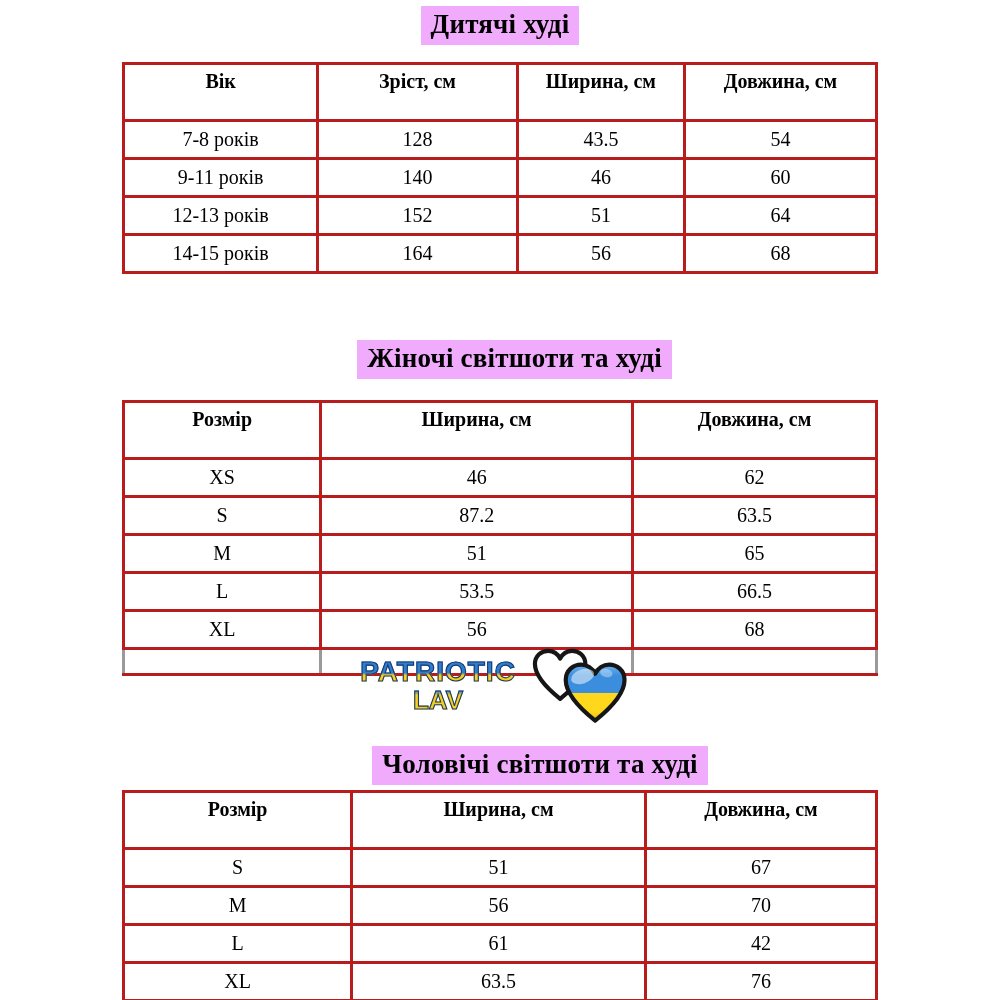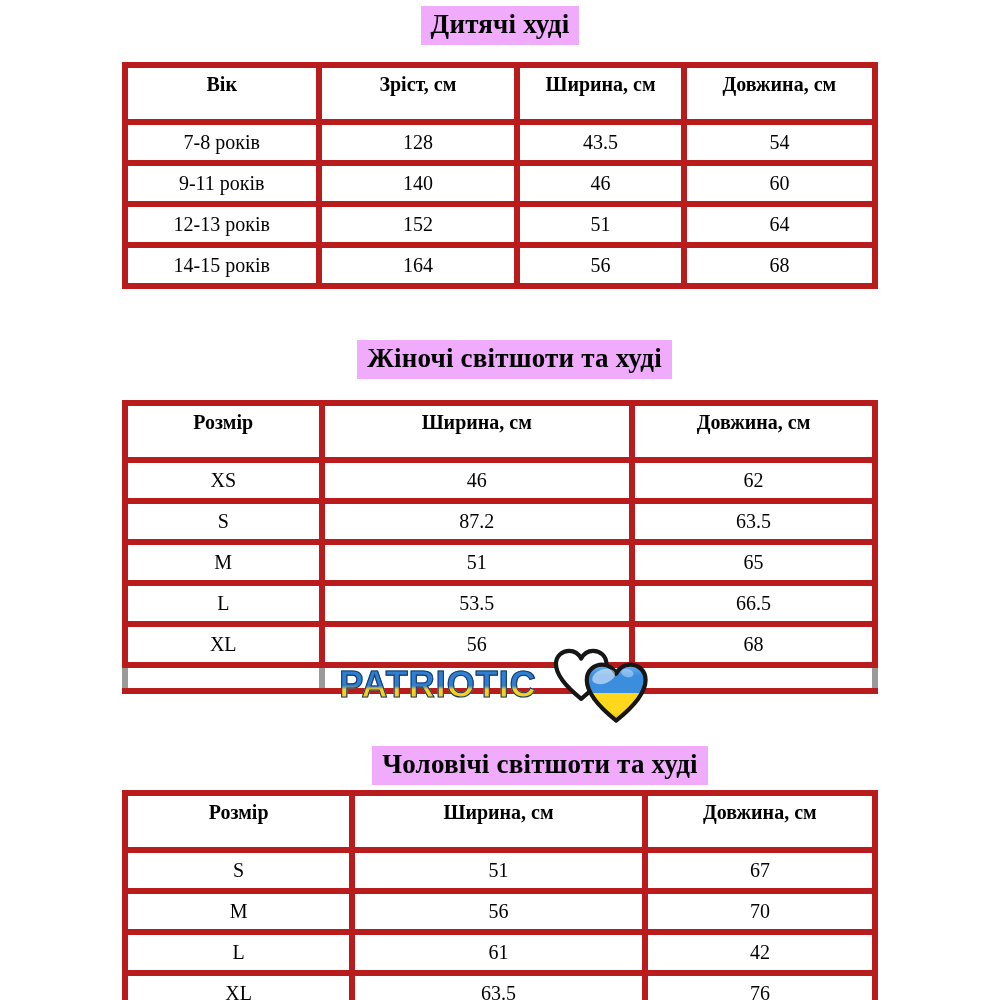--- a/index.html
+++ b/index.html
@@ -36,21 +36,21 @@
   .t2 { top: 400px; }
   .t3 { top: 790px; }
 
   table {
     width: 100%;
     border-collapse: collapse;
     table-layout: fixed;
     border: 2px solid #1a1a1a;
   }
   th, td {
-    border: 6px solid #b91c1c;
+    border: 3px solid #b91c1c;
     text-align: center;
     font-size: 20px;
     overflow: hidden;
   }
   th {
     font-weight: bold;
     vertical-align: top;
     padding: 5px 2px 0 2px;
     height: 57px;
   }
@@ -70,21 +70,21 @@
     align-items: center;
     gap: 2px;
   }
   .logo-text { text-align: center; padding-bottom: 6px; }
   .logo-w1, .logo-w2 {
     font-family: "Liberation Sans", sans-serif;
     font-weight: bold;
     line-height: 1.0;
     color: #2e7fd0;
   }
-  .logo-w1 { font-size: 36px; letter-spacing: 1px; }
+  .logo-w1 { font-size: 28px; letter-spacing: 1px; }
   .logo-w2 { font-size: 26px; margin-top: 1px; }
   @supports ((-webkit-background-clip: text) or (background-clip: text)) {
     .logo-w1 {
       background: linear-gradient(to bottom, #2e7fd0 0%, #2e7fd0 52%, #f5d01d 62%, #f5d01d 100%);
       -webkit-background-clip: text; background-clip: text;
       color: transparent;
       -webkit-text-stroke: 1.1px #1c3a70;
     }
     .logo-w2 {
       background: linear-gradient(to bottom, #2e7fd0 0%, #2e7fd0 14%, #f5d01d 32%, #f5d01d 100%);
@@ -196,20 +196,21 @@
           <td></td>
           <td></td>
         </tr>
       </tbody>
     </table>
   </div>
 
   <div class="logo">
     <div class="logo-text">
       <div class="logo-w1">PATRIOTIC</div>
+      <div class="logo-w2">LAV</div>
     </div>
     <svg class="hearts-svg" width="122" height="86" viewBox="0 0 122 86" xmlns="http://www.w3.org/2000/svg">
       <defs>
         <linearGradient id="flagGrad" x1="0" y1="0" x2="0" y2="1">
           <stop offset="0%" stop-color="#6fb2f0"></stop>
           <stop offset="20%" stop-color="#3b8ede"></stop>
           <stop offset="50%" stop-color="#3b8ede"></stop>
           <stop offset="51%" stop-color="#ffd71c"></stop>
           <stop offset="85%" stop-color="#ffd71c"></stop>
           <stop offset="100%" stop-color="#e3bd10"></stop>

